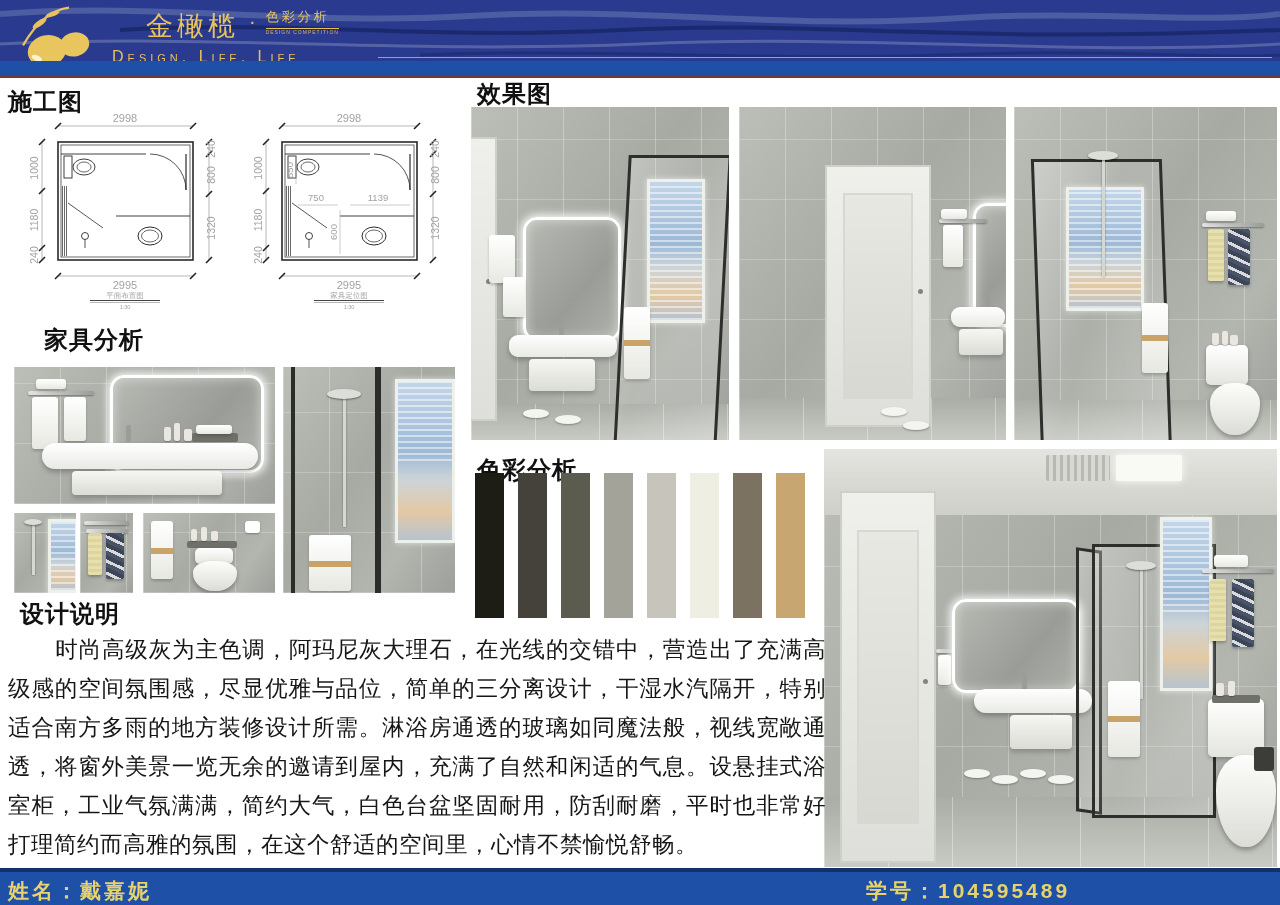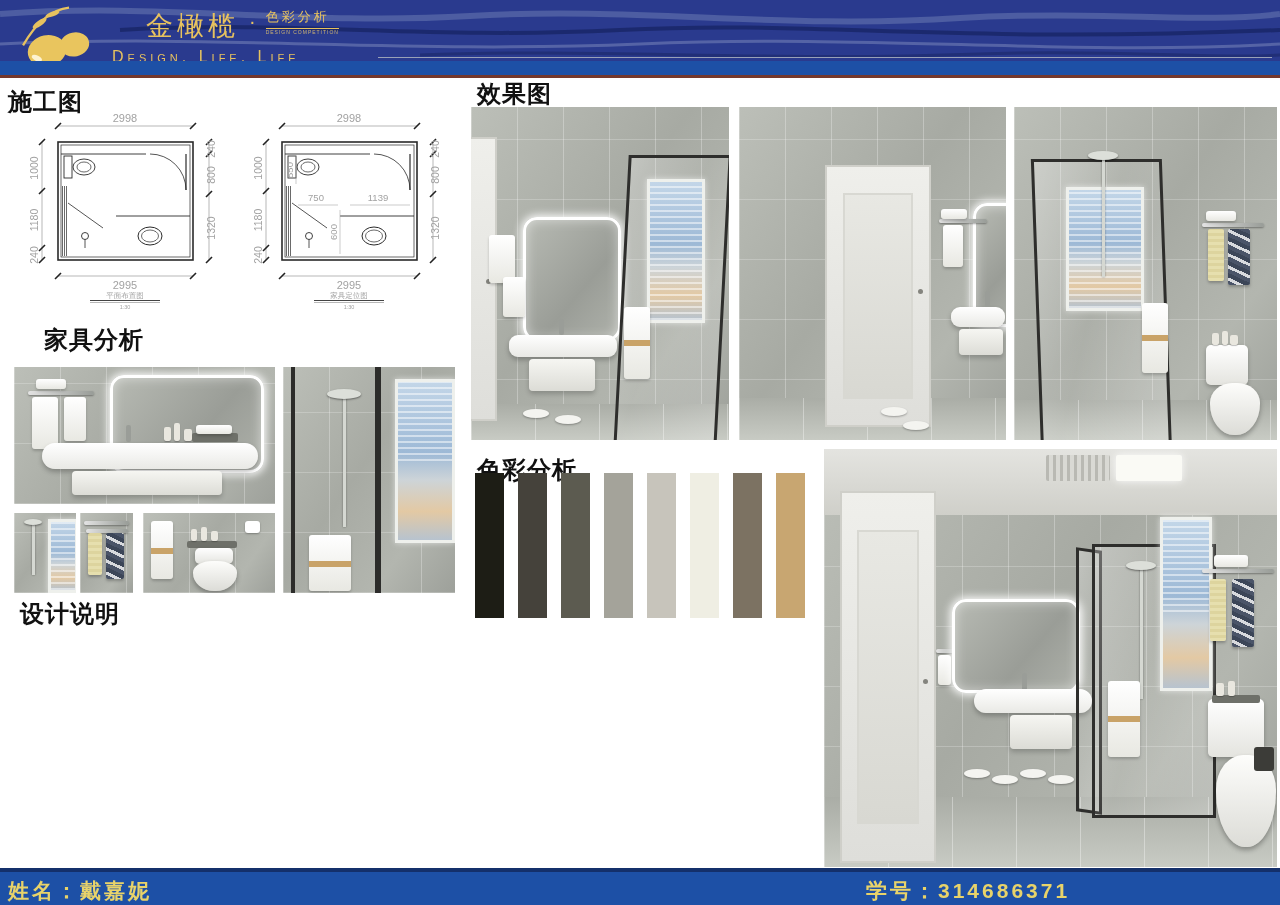--- a/index.html
+++ b/index.html
@@ -398,19 +398,20 @@
     <div class="bottle" style="left:392px;top:234px;width:8px;height:13px;"></div>
     <div class="bottle" style="left:404px;top:232px;width:7px;height:15px;"></div>
     <div class="toilet-bowl" style="left:392px;top:306px;width:60px;height:92px;"></div>
     <div class="tp" style="left:430px;top:298px;width:20px;height:24px;"></div>
     <div class="slipper" style="left:140px;top:320px;"></div>
     <div class="slipper" style="left:168px;top:326px;"></div>
     <div class="slipper" style="left:196px;top:320px;"></div>
     <div class="slipper" style="left:224px;top:326px;"></div>
   </div>
 
+  <p class="para">时尚高级灰为主色调，阿玛尼灰大理石，在光线的交错中，营造出了充满高级感的空间氛围感，尽显优雅与品位，简单的三分离设计，干湿水汽隔开，特别适合南方多雨的地方装修设计所需。淋浴房通透的玻璃如同魔法般，视线宽敞通透，将窗外美景一览无余的邀请到屋内，充满了自然和闲适的气息。设悬挂式浴室柜，工业气氛满满，简约大气，白色台盆坚固耐用，防刮耐磨，平时也非常好打理简约而高雅的氛围，在这个舒适的空间里，心情不禁愉悦舒畅。</p>
 
   <div class="footer">
     <span class="fitem" style="left:8px;"><span>姓名：</span><span>戴嘉妮</span></span>
-    <span class="fitem" style="left:866px;"><span>学号：</span><span>314686371</span></span>
+    <span class="fitem" style="left:866px;"><span>学号：</span><span>104595489</span></span>
   </div>
 
 </div>
 
 </body></html>

